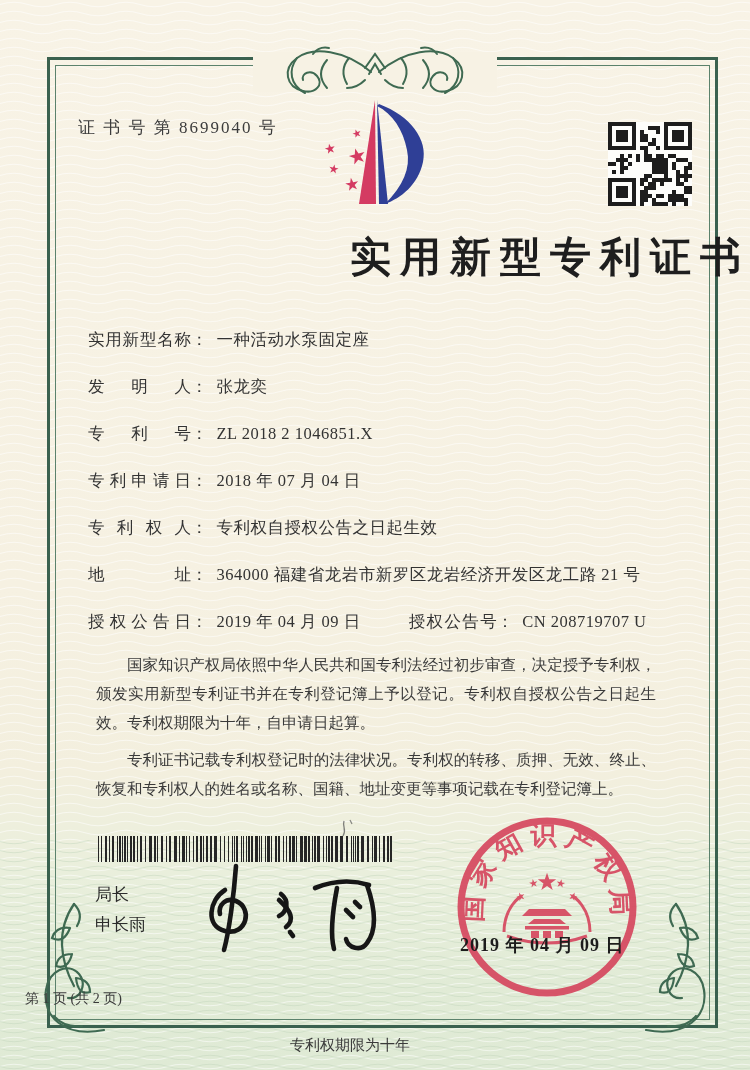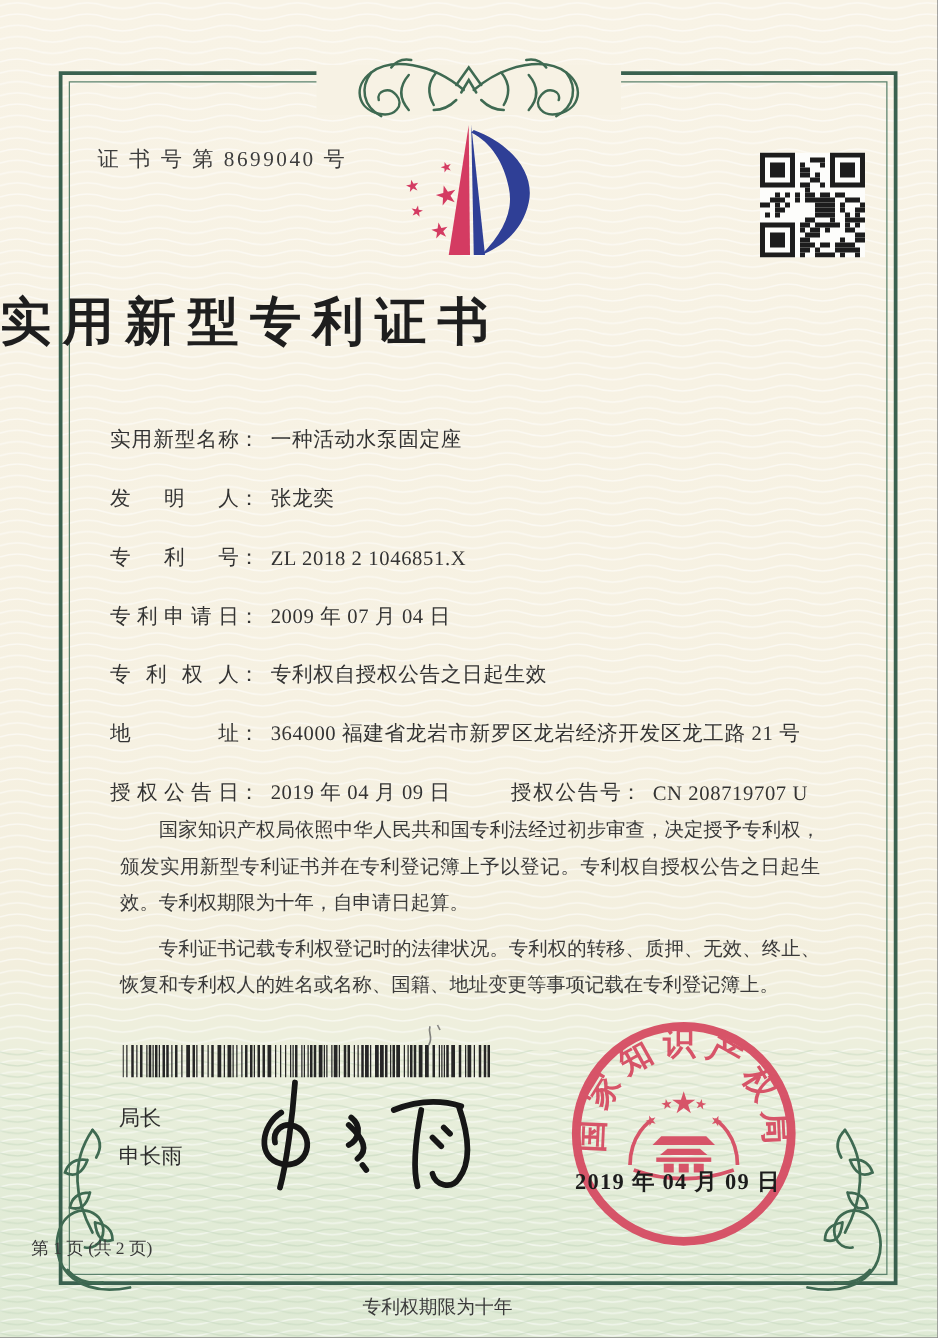--- a/index.html
+++ b/index.html
@@ -7,23 +7,23 @@
     position:relative;width:750px;height:1070px;margin:0 auto;overflow:hidden;
     background:linear-gradient(180deg,#f8f3e6 0%,#f6f1e2 55%,#f3efde 72%,#e9efdc 82%,#e1ebd6 92%,#dfead5 100%);
     font-family:"Liberation Serif","DejaVu Serif",serif;color:#2e2e2e;
   }
   .abs{position:absolute;}
   
   .frame-outer{left:47px;top:57px;width:671px;height:971px;border:3px solid #3a614f;box-sizing:border-box;z-index:1;}
   .frame-inner{left:55px;top:65px;width:655px;height:955px;border:1px solid #5b826c;box-sizing:border-box;z-index:1;}
   .z2{z-index:2;}
   .cert-no{left:78px;top:116px;font-size:17px;letter-spacing:2px;color:#3c3c3c;}
-  .title{left:0;top:230px;width:750px;text-align:left;font-size:41px;font-weight:bold;letter-spacing:9px;color:#1e1e1e;}
+  .title{left:0;top:230px;width:750px;text-align:right;font-size:41px;font-weight:bold;letter-spacing:9px;color:#1e1e1e;}
   .fields{left:88px;top:316px;width:585px;font-size:16.5px;color:#333;}
-  .frow{height:47px;display:flex;align-items:flex-end;}
+  .frow{height:47px;display:flex;align-items:center;}
   .flabel{display:inline-block;width:103px;text-align:justify;text-align-last:justify;}
   .fvalue{margin-left:9px;letter-spacing:.5px;}
   .frow-split{display:flex;}
   .flabel2{display:inline-block;width:88px;text-align:justify;text-align-last:justify;margin-left:48px;}
   .paras{left:88px;top:642px;width:576px;font-size:15.5px;line-height:29px;color:#3a3a3a;text-align:justify;}
   .paras p{margin:8px;text-indent:2em;}
   .signer{left:95px;top:880px;font-size:17px;color:#2c2c2c;line-height:30px;}
   .seal-date{left:460px;top:933px;font-size:18px;letter-spacing:1px;color:#1c1c1c;font-weight:bold;z-index:4;}
   .page-number{left:25px;top:990px;width:700px;text-align:left;font-size:14px;color:#3a3a3a;z-index:2;}
   .footer-note{left:0px;top:1036px;width:700px;text-align:center;font-size:15px;color:#3a3a3a;}
@@ -255,21 +255,21 @@
         <span class="fvalue">张龙奕</span>
       </div>
     <div class="frow">
         <span class="flabel">专利号</span>
         <span>：</span>
         <span class="fvalue">ZL 2018 2 1046851.X</span>
       </div>
     <div class="frow">
         <span class="flabel">专利申请日</span>
         <span>：</span>
-        <span class="fvalue">2009 年 07 月 04 日</span>
+        <span class="fvalue">2018 年 07 月 04 日</span>
       </div>
     <div class="frow">
         <span class="flabel">专利权人</span>
         <span>：</span>
         <span class="fvalue">专利权自授权公告之日起生效</span>
       </div>
     <div class="frow">
         <span class="flabel">地址</span>
         <span>：</span>
         <span class="fvalue">364000 福建省龙岩市新罗区龙岩经济开发区龙工路 21 号</span>

